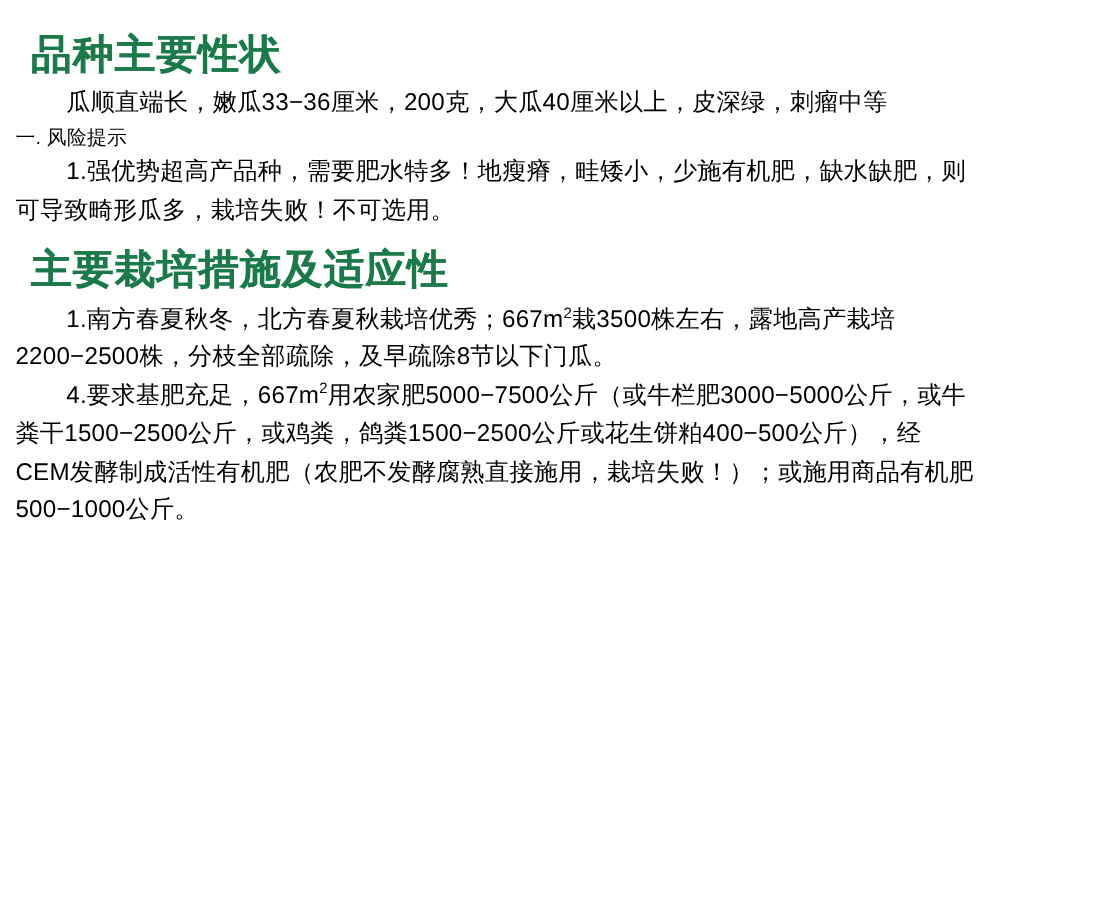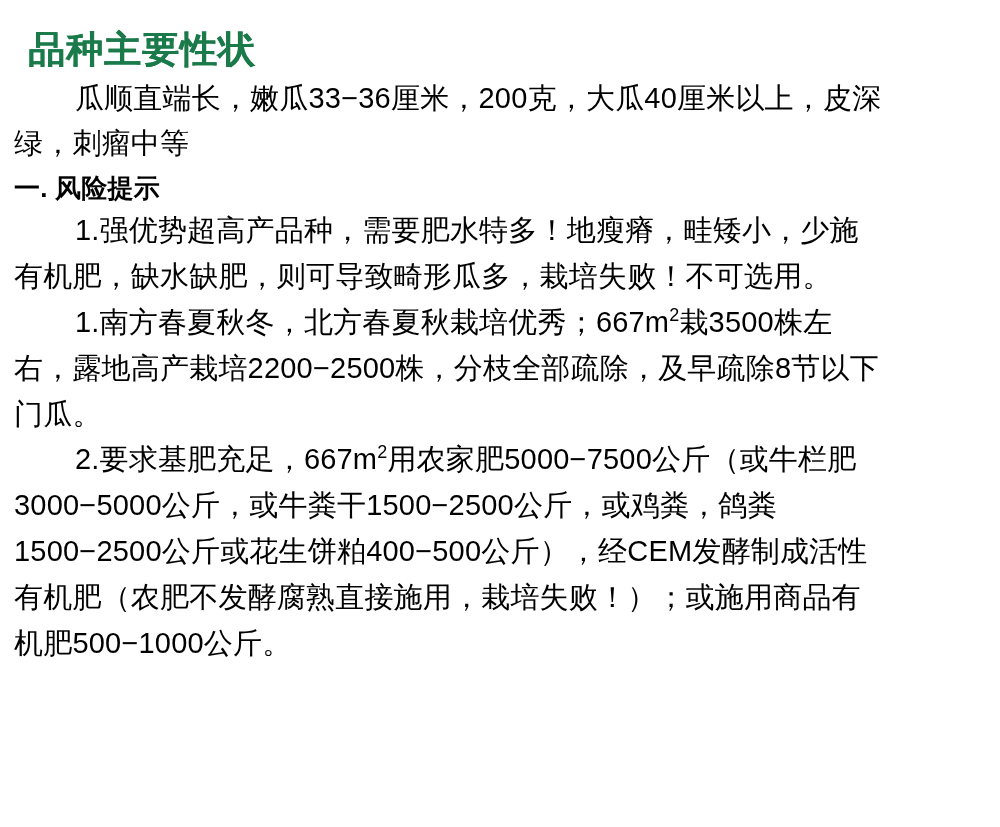--- a/index.html
+++ b/index.html
@@ -29,35 +29,35 @@
     letter-spacing: 1px;
     margin: 0 0 4px 14px;
     font-family: "DejaVu Sans", "Liberation Sans", sans-serif;
     text-shadow: 0.5px 0 0 #1b7a4a;
   }
   .heading.second {
     margin-top: 14px;
     margin-bottom: 6px;
   }
   .body-text {
-    font-size: 29px;
+    font-size: 22px;
     line-height: 1.58;
     letter-spacing: 0.2px;
     margin: 0;
     text-align: left;
   }
   .indent2 {
     text-indent: 2.1em;
   }
   .indent-sub {
     text-indent: 2.5em;
   }
   .bold-label {
-    font-weight: bold;
-    font-size: 26px;
+    font-weight: normal;
+    font-size: 18px;
     line-height: 1.5;
     margin: 2px 0 0 0;
     letter-spacing: 0.2px;
   }
   sup {
     font-size: 0.62em;
     vertical-align: super;
     line-height: 0;
   }
 </style>
@@ -68,20 +68,21 @@
 
   <h1 class="heading">品种主要性状</h1>
 
   <p class="body-text indent2">瓜顺直端长，嫩瓜33−36厘米，200克，大瓜40厘米以上，皮深绿，刺瘤中等</p>
 
   <p class="bold-label">一. 风险提示</p>
 
   <p class="body-text indent2">1.强优势超高产品种，需要肥水特多！地瘦瘠，畦矮小，少施有机肥，缺水缺肥，则可导致畸形瓜多，栽培失败！不可选用。</p>
 
 
+  <h1 class="heading second">主要栽培措施及适应性</h1>
 
   <p class="body-text indent2"><span>1.南方春夏秋冬，北方春夏秋栽培优秀；667m</span><sup>2</sup><span>栽3500株左右，露地高产栽培2200−2500株，分枝全部疏除，及早疏除8节以下门瓜。</span></p>
 
-  <p class="body-text indent2"><span>2.要求基肥充足，667m</span><sup>2</sup><span>用农家肥5000−7500公斤（或牛栏肥3000−5000公斤，或牛粪干1500−2500公斤，或鸡粪，鸽粪1500−2500公斤或花生饼粕400−500公斤），经CEM发酵制成活性有机肥（农肥不发酵腐熟直接施用，栽培失败！）；或施用商品有机肥500−1000公斤。</span></p>
+  <p class="body-text indent2"><span>4.要求基肥充足，667m</span><sup>2</sup><span>用农家肥5000−7500公斤（或牛栏肥3000−5000公斤，或牛粪干1500−2500公斤，或鸡粪，鸽粪1500−2500公斤或花生饼粕400−500公斤），经CEM发酵制成活性有机肥（农肥不发酵腐熟直接施用，栽培失败！）；或施用商品有机肥500−1000公斤。</span></p>
 
 
 
 </div>
 
 </body></html>

